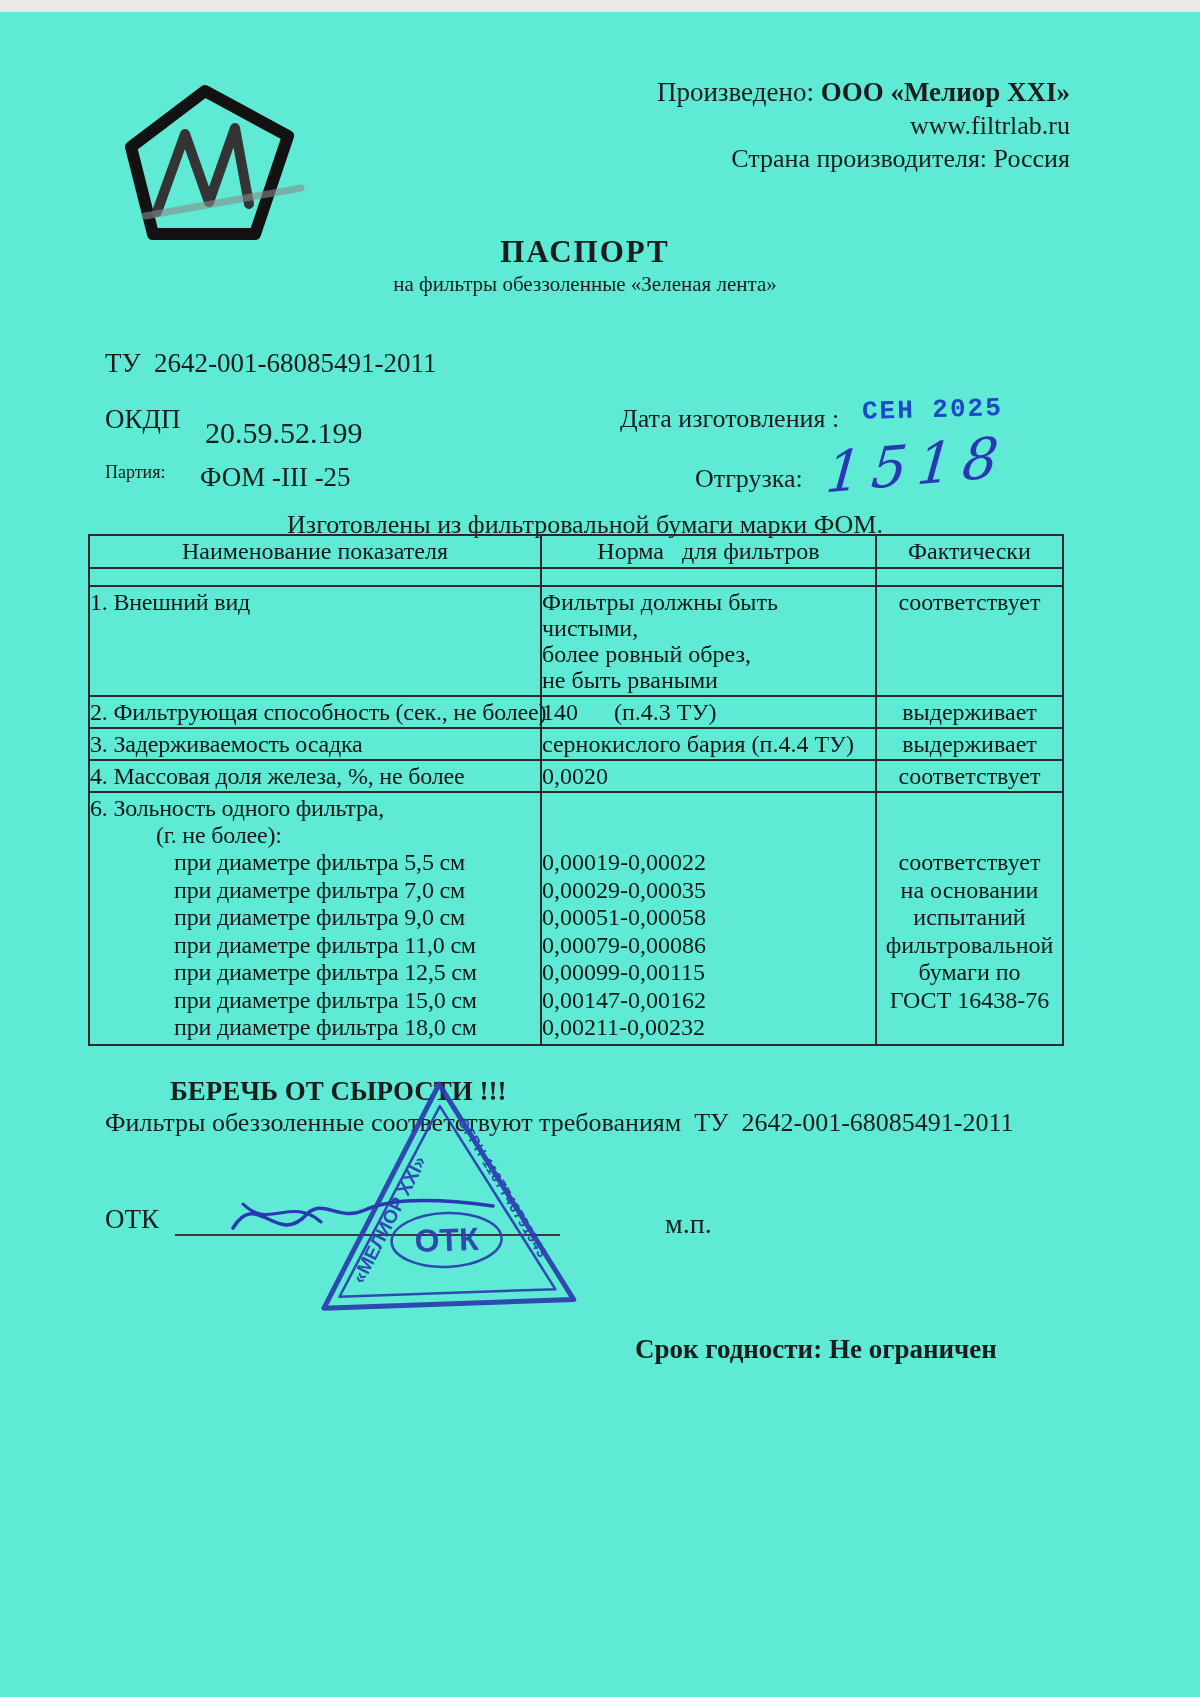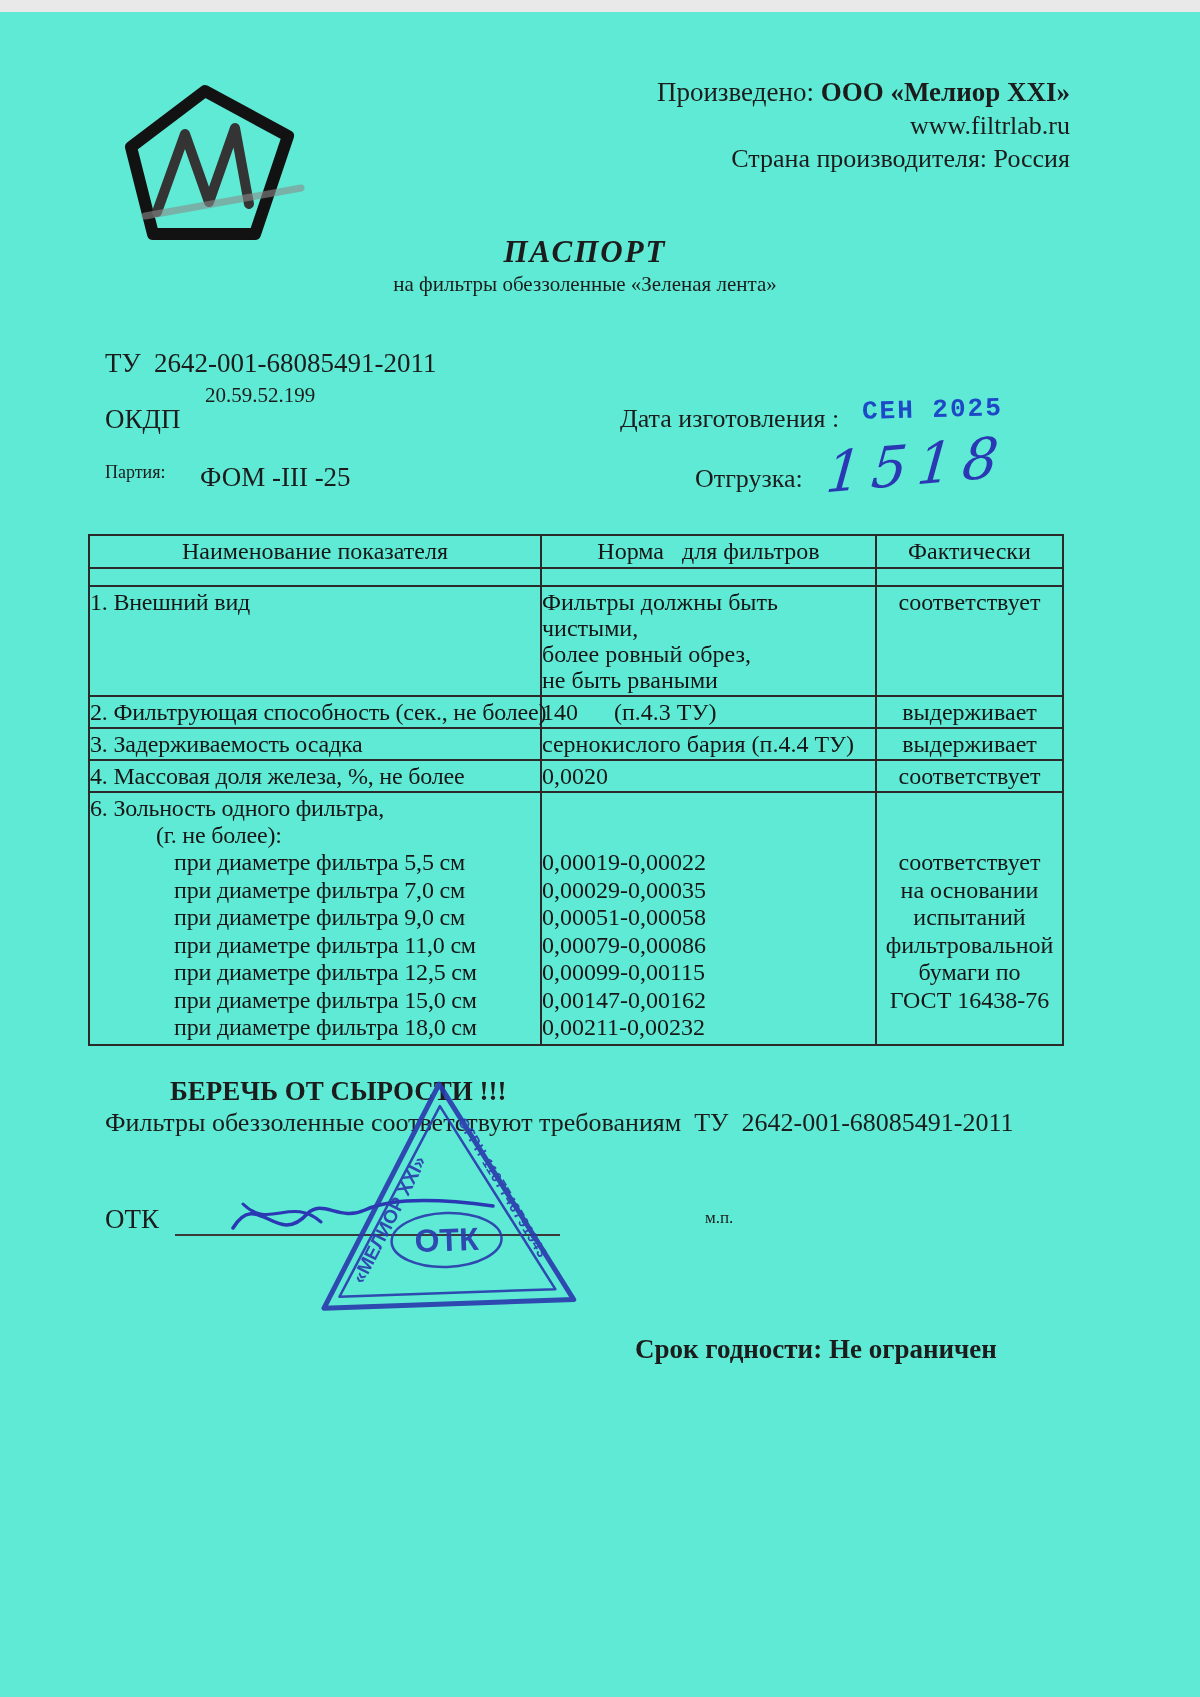--- a/index.html
+++ b/index.html
@@ -11,26 +11,26 @@
   .abs { position:absolute; }
 
   
   .head-right { right:130px; top:64px; text-align:right; font-size:26px; line-height:33px; }
   .head-right .big { font-size:27px; }
   .head-right b { font-weight:bold; }
 
   .logo-svg { left:125px; top:72px; }
 
   .doc-title { left:0; top:222px; width:1170px; text-align:center; font-weight:bold;
-               font-size:31px; letter-spacing:2px;font-style:italic; }
+               font-size:31px; letter-spacing:2px; }
   .doc-subtitle { left:0; top:260px; width:1170px; text-align:center; font-size:21px; }
 
   .tu-line { left:105px; top:336px; font-size:27px; white-space:pre; }
   .okdp-label { left:105px; top:392px; font-size:27px; }
-  .okdp-value { left:205px; top:371px; font-size:21px; }
+  .okdp-value { left:205px; top:404px; font-size:30px; }
   .date-label { left:620px; top:392px; font-size:26px; }
   .date-stamp { left:862px; top:383px; font-family:"Liberation Mono", monospace; font-weight:bold;
                 font-size:26px; letter-spacing:2px; color:#1d49c7; transform:rotate(-1.5deg); }
 
   .batch-label { left:105px; top:450px; font-size:18px; }
   .batch-value { left:200px; top:450px; font-size:27px; }
   .ship-label  { left:695px; top:452px; font-size:26px; }
   .ship-value  { left:826px; top:420px; font-family:"DejaVu Serif", serif; font-style:italic;
                  font-size:56px; letter-spacing:10px; color:#2a38b4;
                  transform:rotate(-5deg) skewX(-10deg); }
@@ -54,21 +54,21 @@
   .r6-values { margin-top:54px; }
   .r6-values div { line-height:27.5px; }
   .r6-fact { margin-top:54px; }
   .r6-fact div { line-height:27.5px; }
 
   
   .warning { left:170px; top:1064px; font-size:27px; font-weight:bold; }
   .conformity { left:105px; top:1096px; font-size:26px; white-space:pre; }
   .otk-label { left:105px; top:1192px; font-size:27px; }
   .otk-line { left:175px; top:1198px; width:385px; height:26px; border-bottom:2px solid #3a3a3a; }
-  .mp-label { left:705px; top:1196px; font-size:17px; }
+  .mp-label { left:665px; top:1196px; font-size:28px; }
   .shelf-life { left:635px; top:1322px; font-size:27px; font-weight:bold; }
 
   .signature-svg { left:225px; top:1158px; z-index:4; }
   .stamp-svg { left:312px; top:1066px; z-index:5; transform:rotate(-2deg); opacity:0.92; }
   .stamp-svg text { font-family:"Liberation Sans", sans-serif; }
 </style>
 </head>
 <body>
 
 <div class="page">
@@ -96,20 +96,21 @@
   <div class="abs okdp-label">ОКДП</div>
   <div class="abs okdp-value">20.59.52.199</div>
   <div class="abs date-label">Дата изготовления :</div>
   <div class="abs date-stamp">СЕН 2025</div>
 
   <div class="abs batch-label">Партия:</div>
   <div class="abs batch-value">ФОМ -III -25</div>
   <div class="abs ship-label">Отгрузка:</div>
   <div class="abs ship-value">1518</div>
 
+  <div class="abs made-from">Изготовлены из фильтровальной бумаги марки ФОМ.</div>
 
   <table class="spec-table">
     <colgroup>
         <col style="width:452px">
         <col style="width:335px">
         <col style="width:187px">
       </colgroup>
     <thead>
       <tr>
         <th>Наименование показателя</th>

